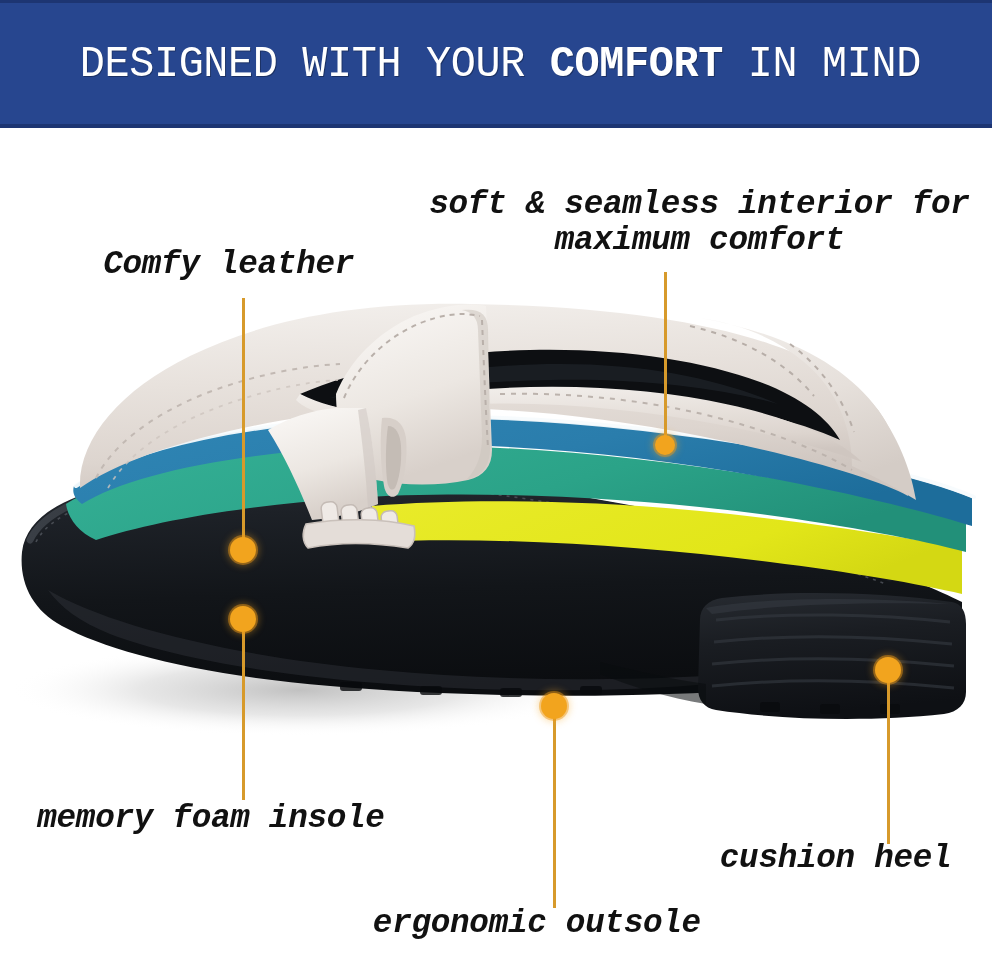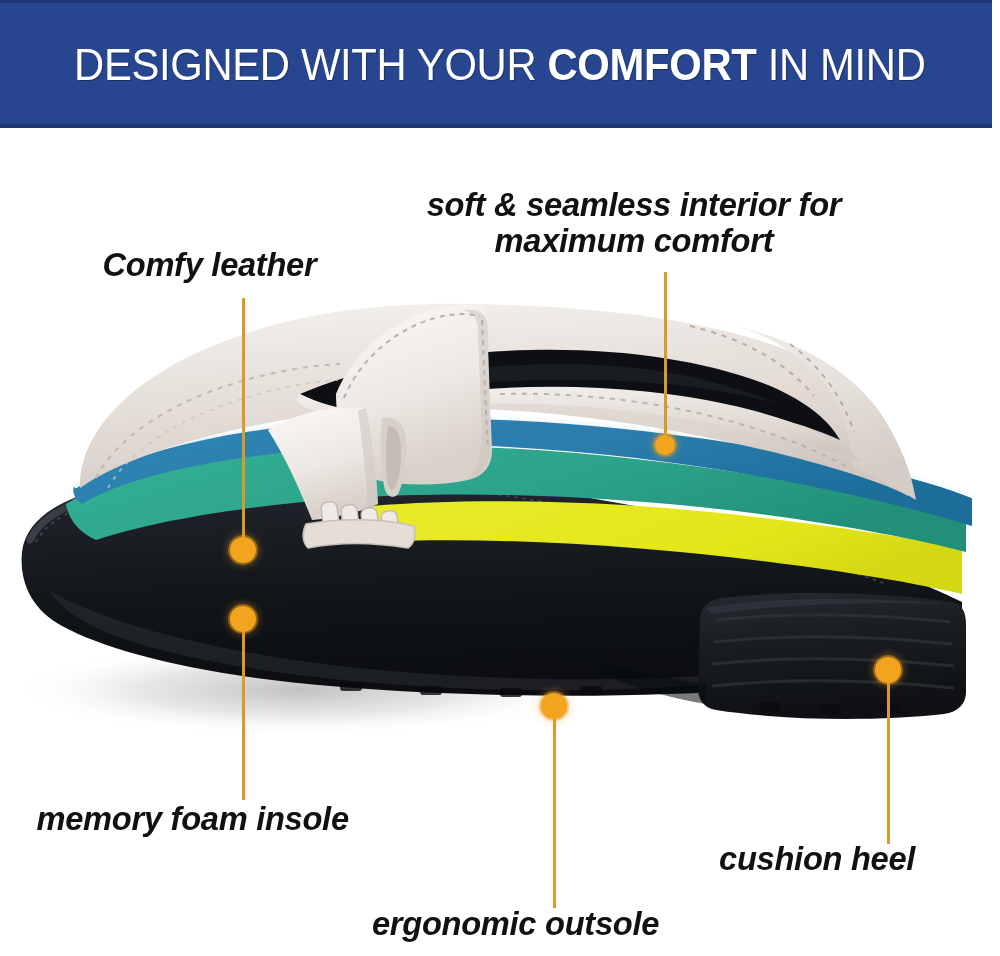--- a/index.html
+++ b/index.html
@@ -6,20 +6,21 @@
   body{
     font-family:"Liberation Sans","DejaVu Sans",sans-serif;
     -webkit-font-smoothing:antialiased;
   }
   #page{
     position:relative;
     width:992px;
     height:956px;
     background:#ffffff;
     overflow:hidden;
+    font-family:Liberation Mono, monospace;
   }
 
   
   #header-banner{
     position:absolute;
     left:0; top:0;
     width:1000px;
     height:128px;
     background:#27468f;
     display:flex;

